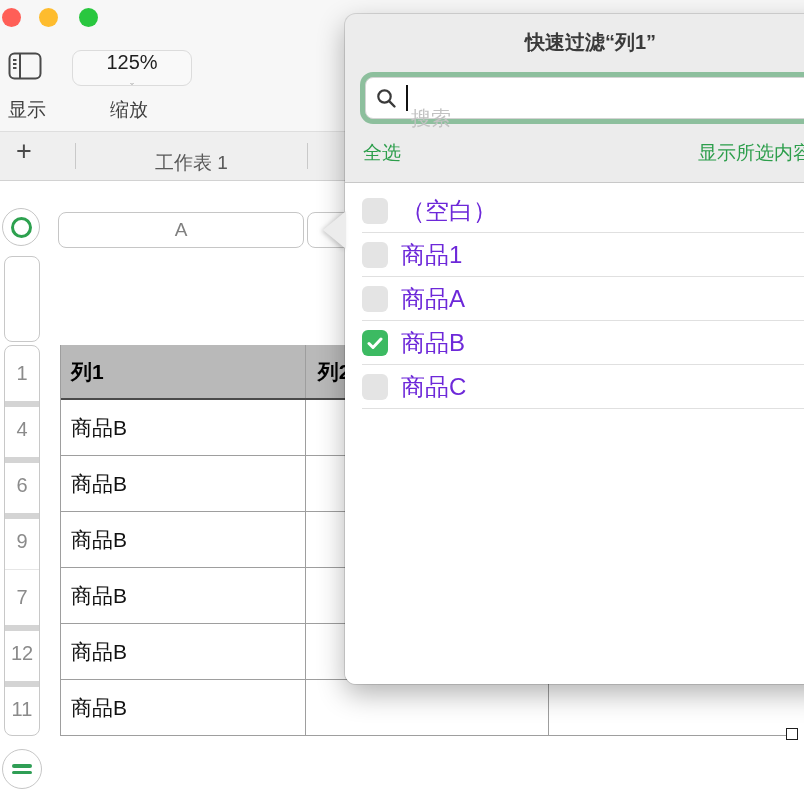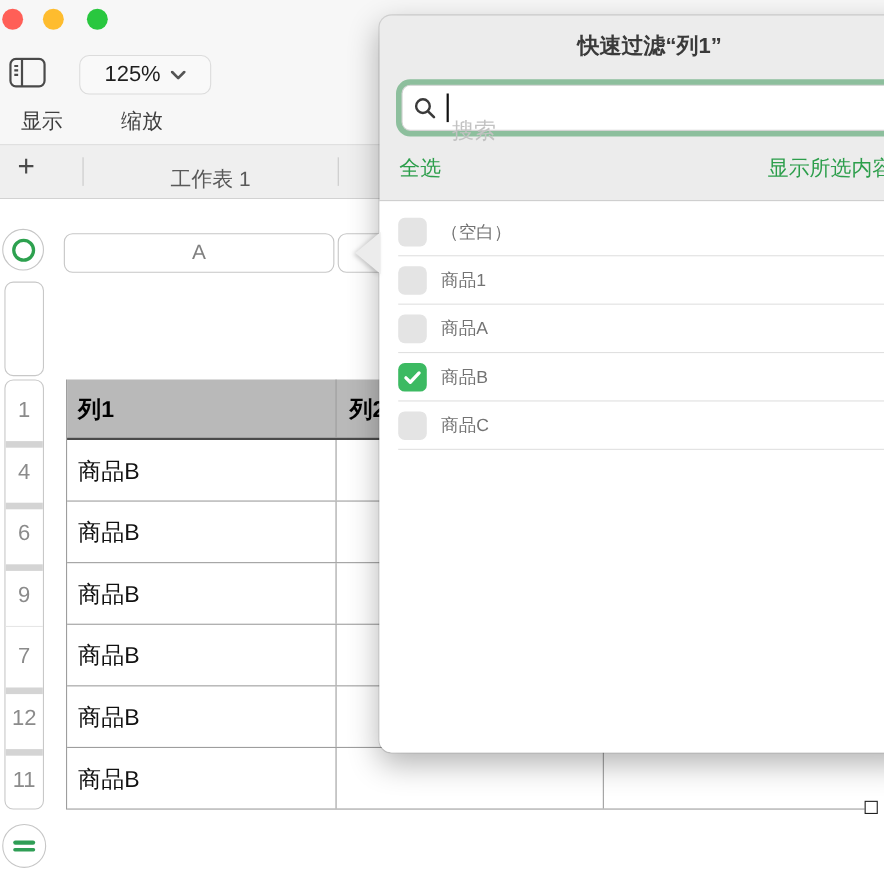--- a/index.html
+++ b/index.html
@@ -12,26 +12,26 @@
   .abs{position:absolute;}
 
   
   .toolbar{left:0;top:0;width:804px;height:131px;background:#f7f7f7;}
   .traffic{width:19px;height:19px;border-radius:50%;top:8px;}
   .tl-red{left:2px;background:#ff5f57;}
   .tl-yellow{left:39px;background:#febc2e;}
   .tl-green{left:79px;background:#29c73f;}
   .side-icon{left:8px;top:52px;}
   .tool-label{font-size:19px;color:#3f3f3f;top:97px;}
-  .lbl-view{left:19px;text-align:right;}
+  .lbl-view{left:8px;text-align:right;}
   .lbl-zoom{left:110px;}
   .zoom-btn{
     left:72px;top:50px;width:120px;height:36px;background:#f9f9f9;
     border:1.5px solid #dcdcdc;border-radius:9px;display:flex;align-items:center;
-    justify-content:center;gap:9px;box-sizing:border-box;cursor:default;
+    justify-content:center;gap:9px;box-sizing:border-box;cursor:default;flex-direction:column;
   }
   .zoom-btn .val{font-size:20px;color:#1f1f1f;}
 
   
   .tabbar{
     left:0;top:131px;width:804px;height:50px;background:#efefef;
     border-top:1px solid #dedede;border-bottom:1px solid #d2d2d2;box-sizing:border-box;
   }
   .tab-add{left:16px;top:136px;font-size:27px;font-weight:300;color:#4a4a4a;}
   .tab-div{top:143px;width:1px;height:26px;background:#c9c9c9;}
@@ -120,21 +120,21 @@
   .pop-sep{flex:0 0 auto;height:1px;background:#c8c8c8;}
   .pop-list{flex:1 1 auto;background:#fff;border-radius:0 0 11px 11px;padding-top:6px;
     overflow:hidden;}
   .fitem{position:relative;height:44px;display:flex;align-items:center;padding-left:17px;}
   .fitem .isep{position:absolute;left:17px;right:0;bottom:0;height:1px;background:#e0e0e0;}
   .cbox{width:26px;height:26px;border-radius:6px;background:#e4e4e4;flex:0 0 auto;
     display:flex;align-items:center;justify-content:center;}
   .cbox svg{display:none;}
   .cbox.checked{background:#3cba62;}
   .cbox.checked svg{display:block;}
-  .fitem .flabel{margin-left:13px;font-size:16px;color:#737373;}
+  .fitem .flabel{margin-left:13px;font-size:24px;color:#6d28d9;}
 </style>
 </head>
 <body>
 
 <div class="abs toolbar">
   <div class="abs traffic tl-red"></div>
   <div class="abs traffic tl-yellow"></div>
   <div class="abs traffic tl-green"></div>
 
   <div class="abs side-icon">

